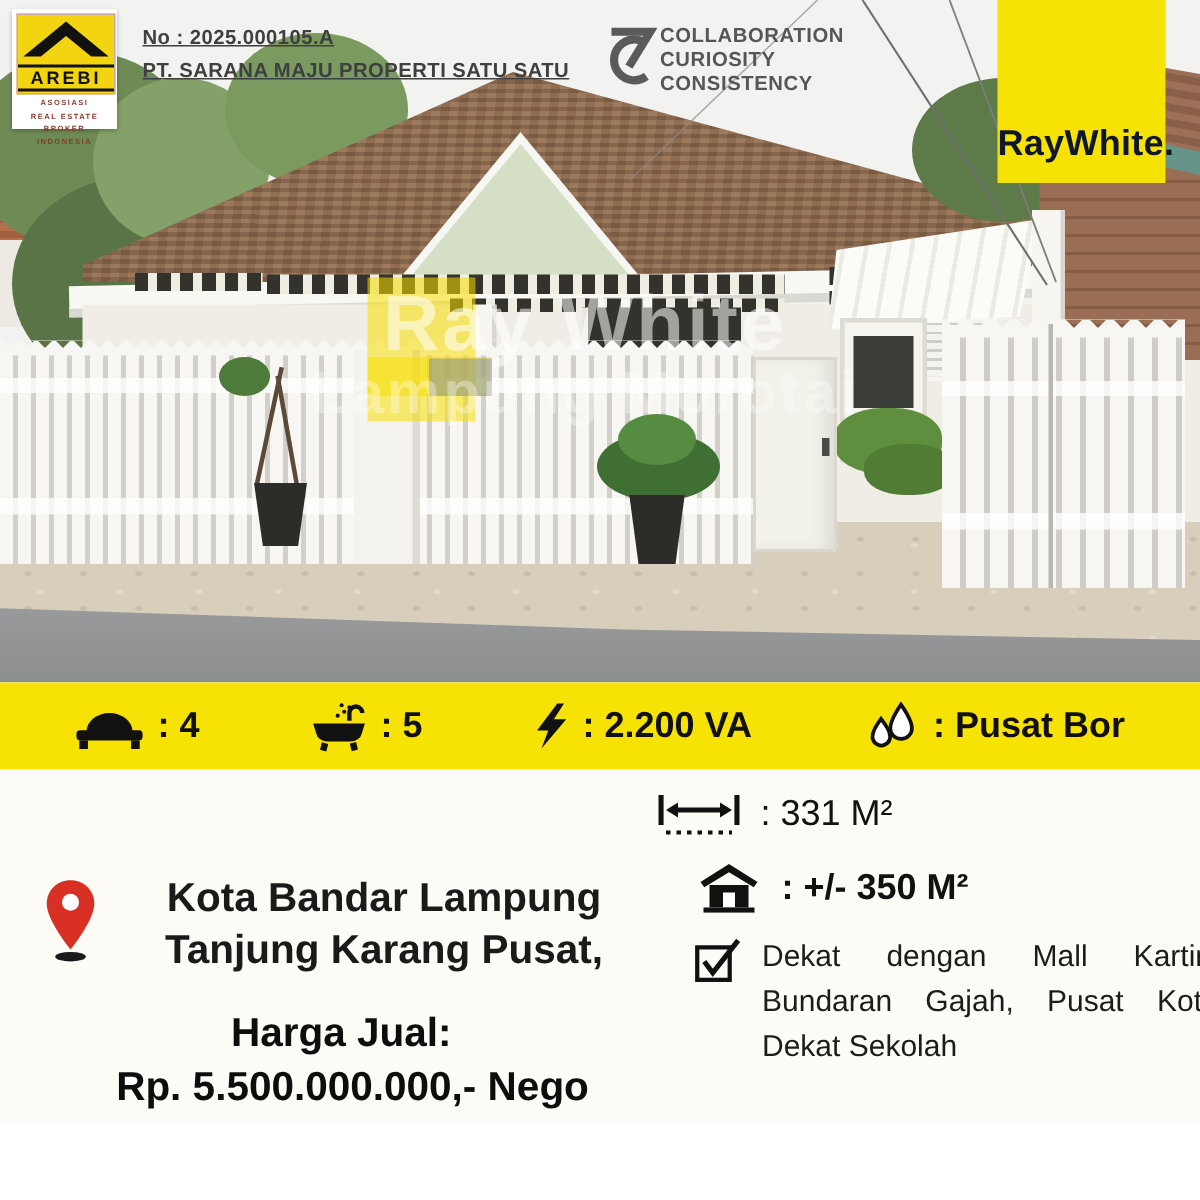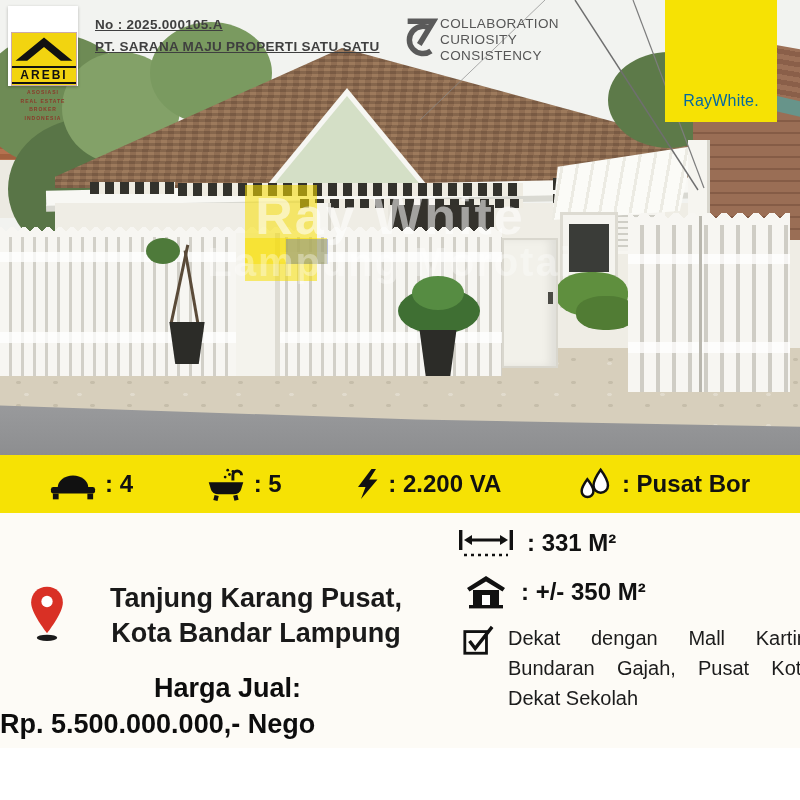--- a/index.html
+++ b/index.html
@@ -67,48 +67,48 @@
   
   .wm-yellow{left:245px;top:185px;width:72px;height:96px;background:rgba(248,222,0,.55);}
   .wm-yellow2{left:245px;top:238px;width:82px;height:26px;background:rgba(248,222,0,.5);}
   .wm-blue{left:286px;top:239px;width:42px;height:25px;background:rgba(105,125,185,.45);}
   .wm-text1{left:10px;top:186px;width:760px;text-align:center;font-size:52px;font-weight:700;
      letter-spacing:2px;color:rgba(255,255,255,.55);}
   .wm-text2{left:10px;top:240px;width:760px;text-align:center;font-size:40px;font-weight:700;
      letter-spacing:2px;color:rgba(255,255,255,.35);}
   
   .arebi{left:8px;top:6px;width:70px;height:80px;background:#fff;box-shadow:0 1px 3px rgba(0,0,0,.25);padding:3px;box-sizing:border-box;}
-  .arebi-box{position:relative;width:100%;height:52px;background:#f2d410;border:1px solid #caa;margin-top:23px;}
+  .arebi-box{position:relative;width:100%;height:52px;background:#f2d410;border:1px solid #caa;}
   .arebi-name{position:absolute;left:0;right:0;bottom:1px;text-align:center;font-size:12px;font-weight:800;
      letter-spacing:2px;color:#111;border-top:2px solid #111;border-bottom:2px solid #111;}
   .arebi-lines{margin-top:2px;text-align:center;font-size:5px;font-weight:700;color:#8a3a2a;
      letter-spacing:1px;line-height:1.7;}
   .hdr-text{left:95px;top:14px;font-size:13.5px;font-weight:700;color:#3f3f3f;letter-spacing:.3px;line-height:1.65;text-decoration:underline;}
   .values{left:398px;top:16px;display:flex;align-items:flex-start;gap:2px;}
-  .values-lines{font-size:13.5px;font-weight:400;color:#565656;letter-spacing:.4px;line-height:1.18;}
+  .values-lines{font-size:13.5px;font-weight:700;color:#565656;letter-spacing:.4px;line-height:1.18;}
   .rw-box{left:665px;top:0;width:112px;height:122px;background:#F6E204;}
-  .rw-text{position:absolute;left:0;right:0;bottom:12px;text-align:center;font-size:16px;font-weight:400;
-     color:#0369a1;letter-spacing:.2px;}
+  .rw-text{position:absolute;left:0;right:0;bottom:12px;text-align:center;font-size:24px;font-weight:700;
+     color:#0f172a;letter-spacing:.2px;}
 
   
   .features{position:absolute;left:0;top:455px;width:800px;height:58px;background:#F6E204;
      display:flex;align-items:center;justify-content:space-between;padding:0 50px;box-sizing:border-box;}
   .feat{display:flex;align-items:center;gap:9px;font-size:24px;font-weight:800;color:#111;}
 
   
   .info{position:absolute;left:0;top:513px;width:800px;height:235px;background:#fdfbf6;}
   .title{position:absolute;left:0;top:8px;width:455px;text-align:center;font-size:31px;font-weight:800;
      letter-spacing:.5px;color:#0d0d0d;}
   .pin{position:absolute;left:30px;top:72px;}
   .loc-text{position:absolute;left:72px;top:68px;width:368px;text-align:center;font-size:27px;font-weight:700;
      color:#1a1a1a;line-height:1.3;}
   .price-label{position:absolute;left:0;top:160px;width:455px;text-align:center;font-size:27px;font-weight:800;color:#0d0d0d;}
-  .price-value{position:absolute;left:0;top:196px;width:470px;text-align:left;font-size:27px;font-weight:800;color:#0d0d0d;}
-  .row-land{position:absolute;left:458px;top:16px;display:flex;align-items:flex-start;gap:13px;
-     font-size:24px;font-weight:700;color:#111;}
+  .price-value{position:absolute;left:0;top:196px;width:470px;text-align:center;font-size:27px;font-weight:800;color:#0d0d0d;}
+  .row-land{position:absolute;left:438px;top:16px;display:flex;align-items:flex-start;gap:13px;
+     font-size:24px;font-weight:400;color:#111;}
   .row-bldg{position:absolute;left:466px;top:62px;display:flex;align-items:center;gap:15px;
      font-size:24px;font-weight:800;color:#111;}
   .row-near{position:absolute;left:462px;top:110px;display:flex;align-items:flex-start;gap:14px;}
   .near-text{width:310px;font-size:20px;font-weight:500;color:#1c1c1c;line-height:1.5;
      text-align:justify;text-justify:inter-word;}
 
   
   .footer{position:absolute;left:0;top:748px;width:800px;height:52px;
      background:linear-gradient(90deg,#f2dc00 0%,#faf3a8 22%,#ffffff 44%,#ffffff 56%,#faf3a8 78%,#f2dc00 100%);
      display:flex;align-items:center;justify-content:space-between;padding:0 13px;box-sizing:border-box;}
@@ -278,22 +278,22 @@
   </div>
 
   <div class="info">
 
     <svg class="pin" width="34" height="58" viewBox="0 0 30 48">
       <ellipse cx="15" cy="45" rx="9" ry="2.8" fill="#1a1a1a"></ellipse>
       <path d="M15 0 C7 0 1 6 1 13.8 c0 9.8 14 27 14 27 s14 -17.2 14 -27 C29 6 23 0 15 0 Z" fill="#D93025"></path>
       <circle cx="15" cy="13" r="5" fill="#fff"></circle>
     </svg>
     <div class="loc-text">
+      <div>Kota Bandar Lampung</div>
       <div>Tanjung Karang Pusat,</div>
-      <div>Kota Bandar Lampung</div>
     </div>
 
     <div class="price-label">Harga Jual:</div>
     <div class="price-value">Rp. 5.500.000.000,- Nego</div>
 
     <div class="row-land">
       <svg width="56" height="28" viewBox="0 0 56 28">
         <rect x="1" y="1" width="3.4" height="20" fill="#111"></rect>
         <rect x="51.6" y="1" width="3.4" height="20" fill="#111"></rect>
         <line x1="9" y1="11" x2="47" y2="11" stroke="#111" stroke-width="3.2"></line>

